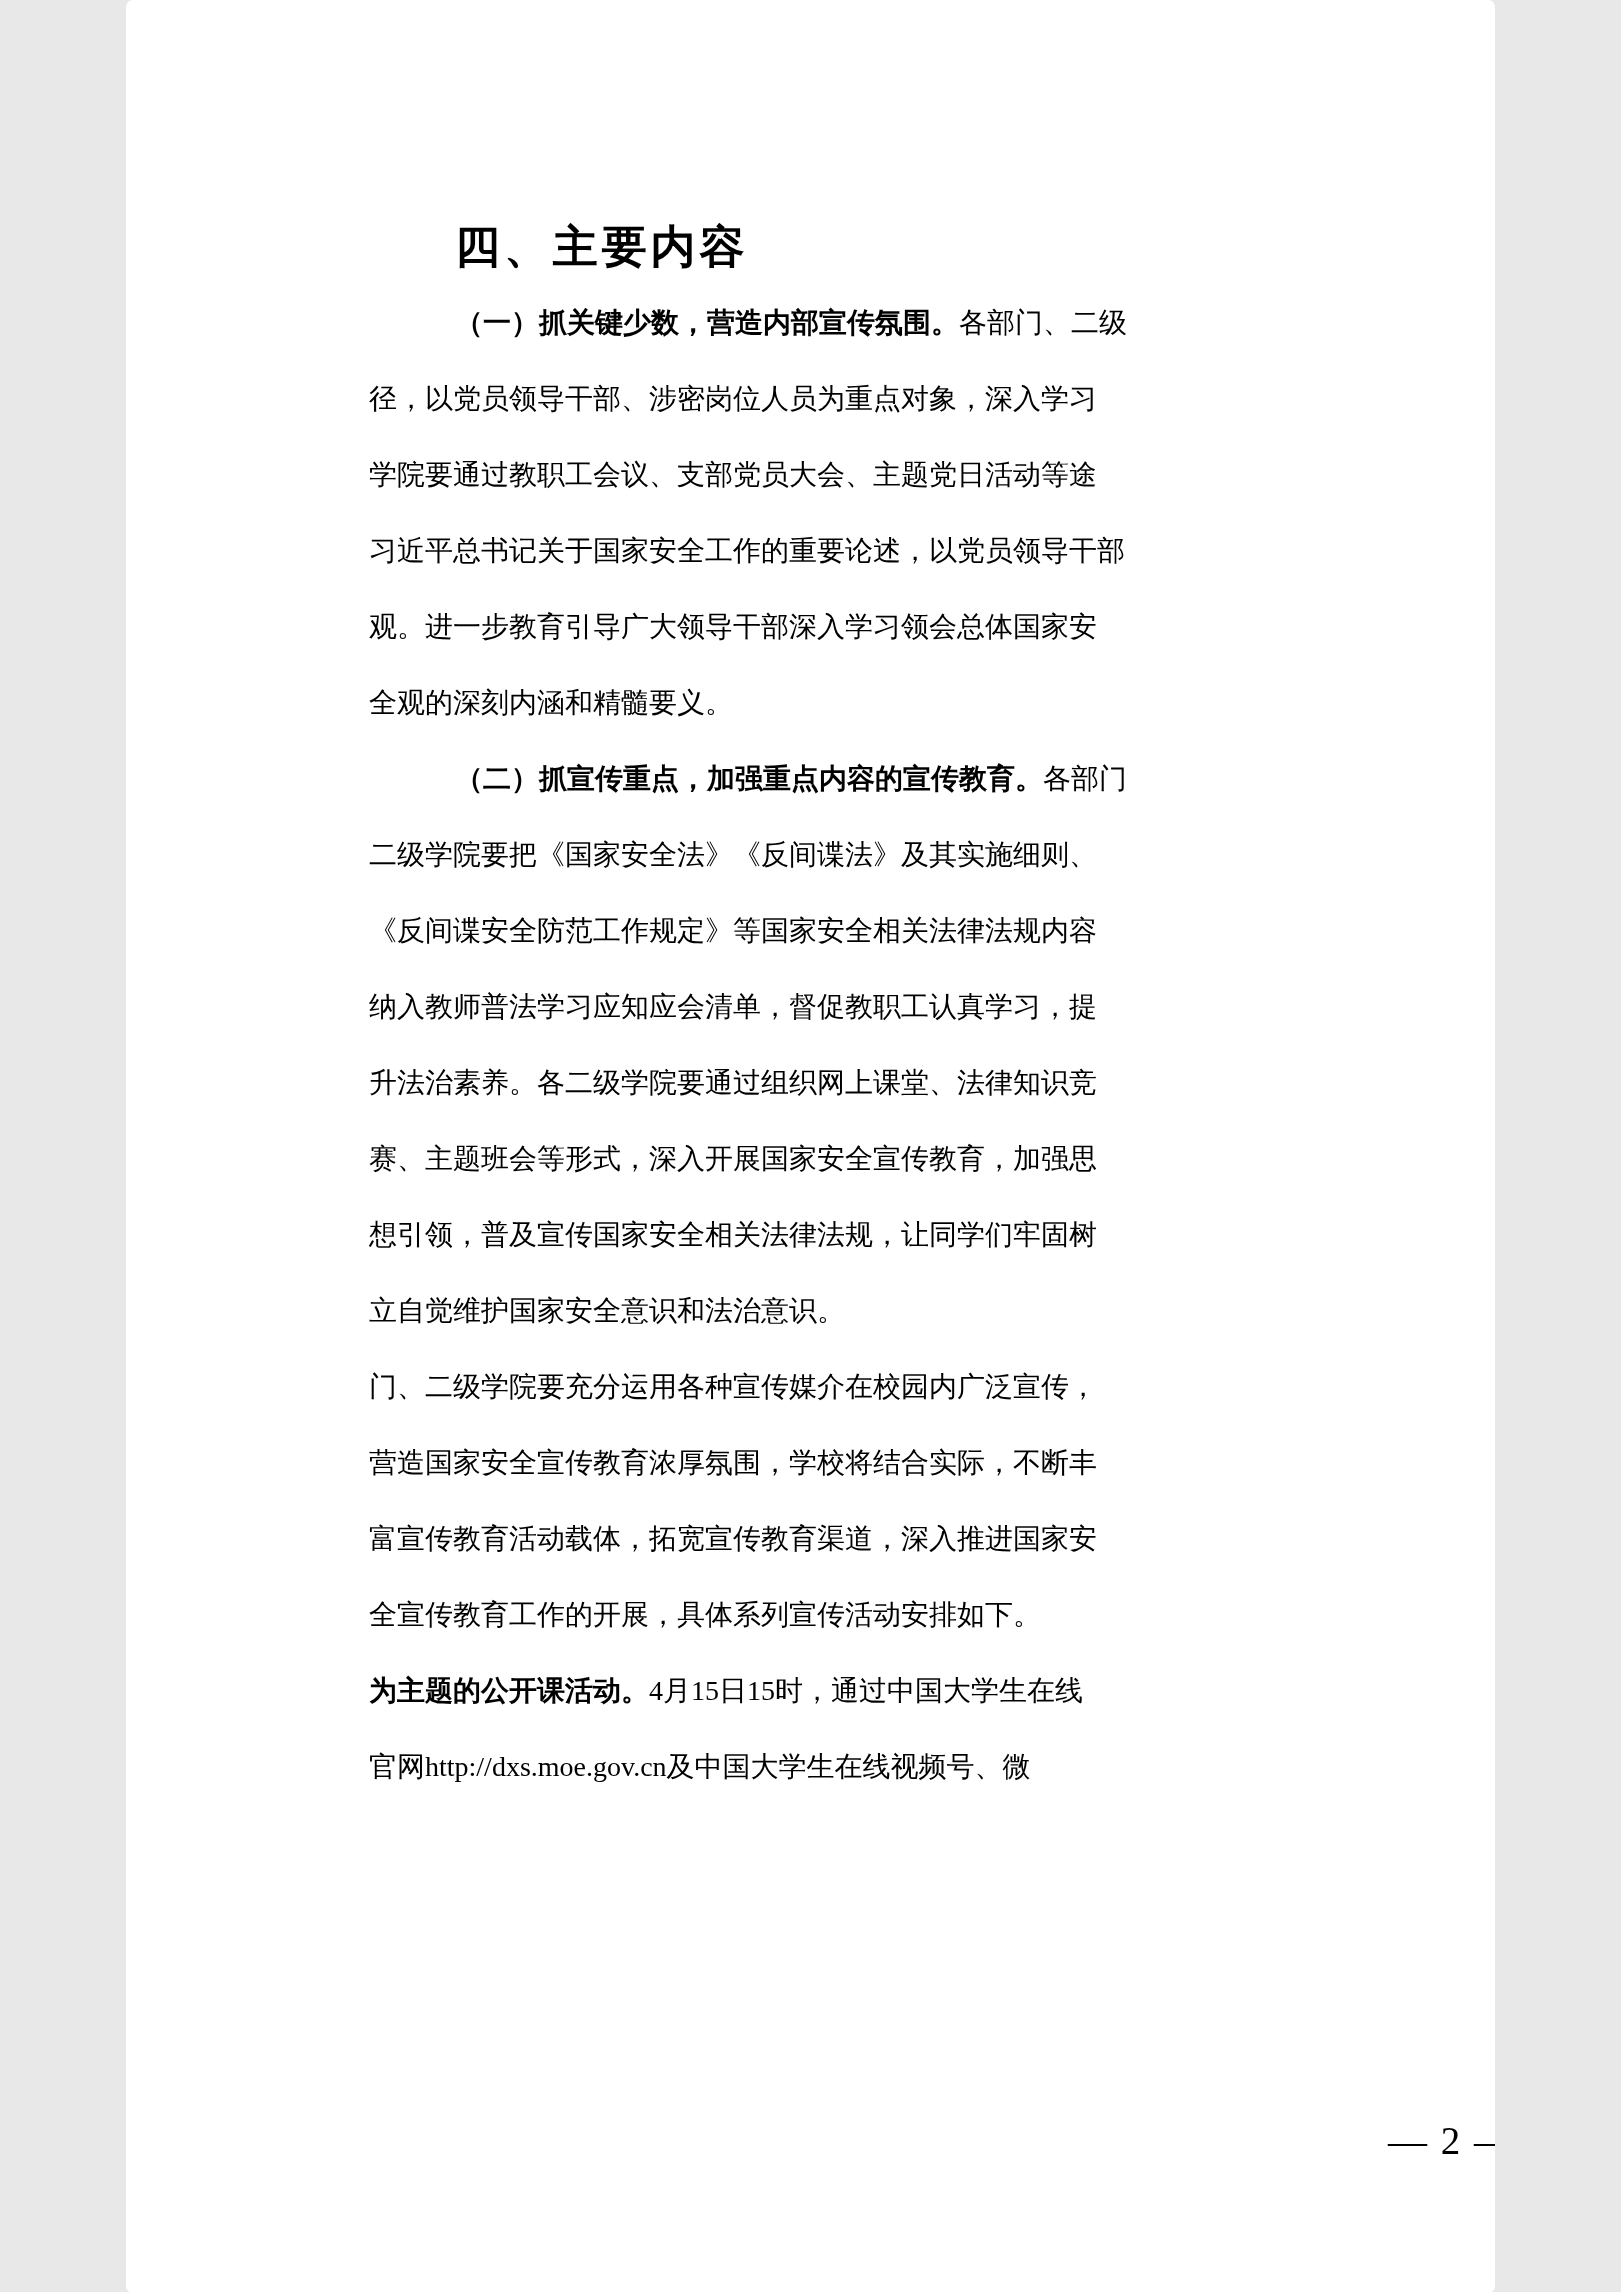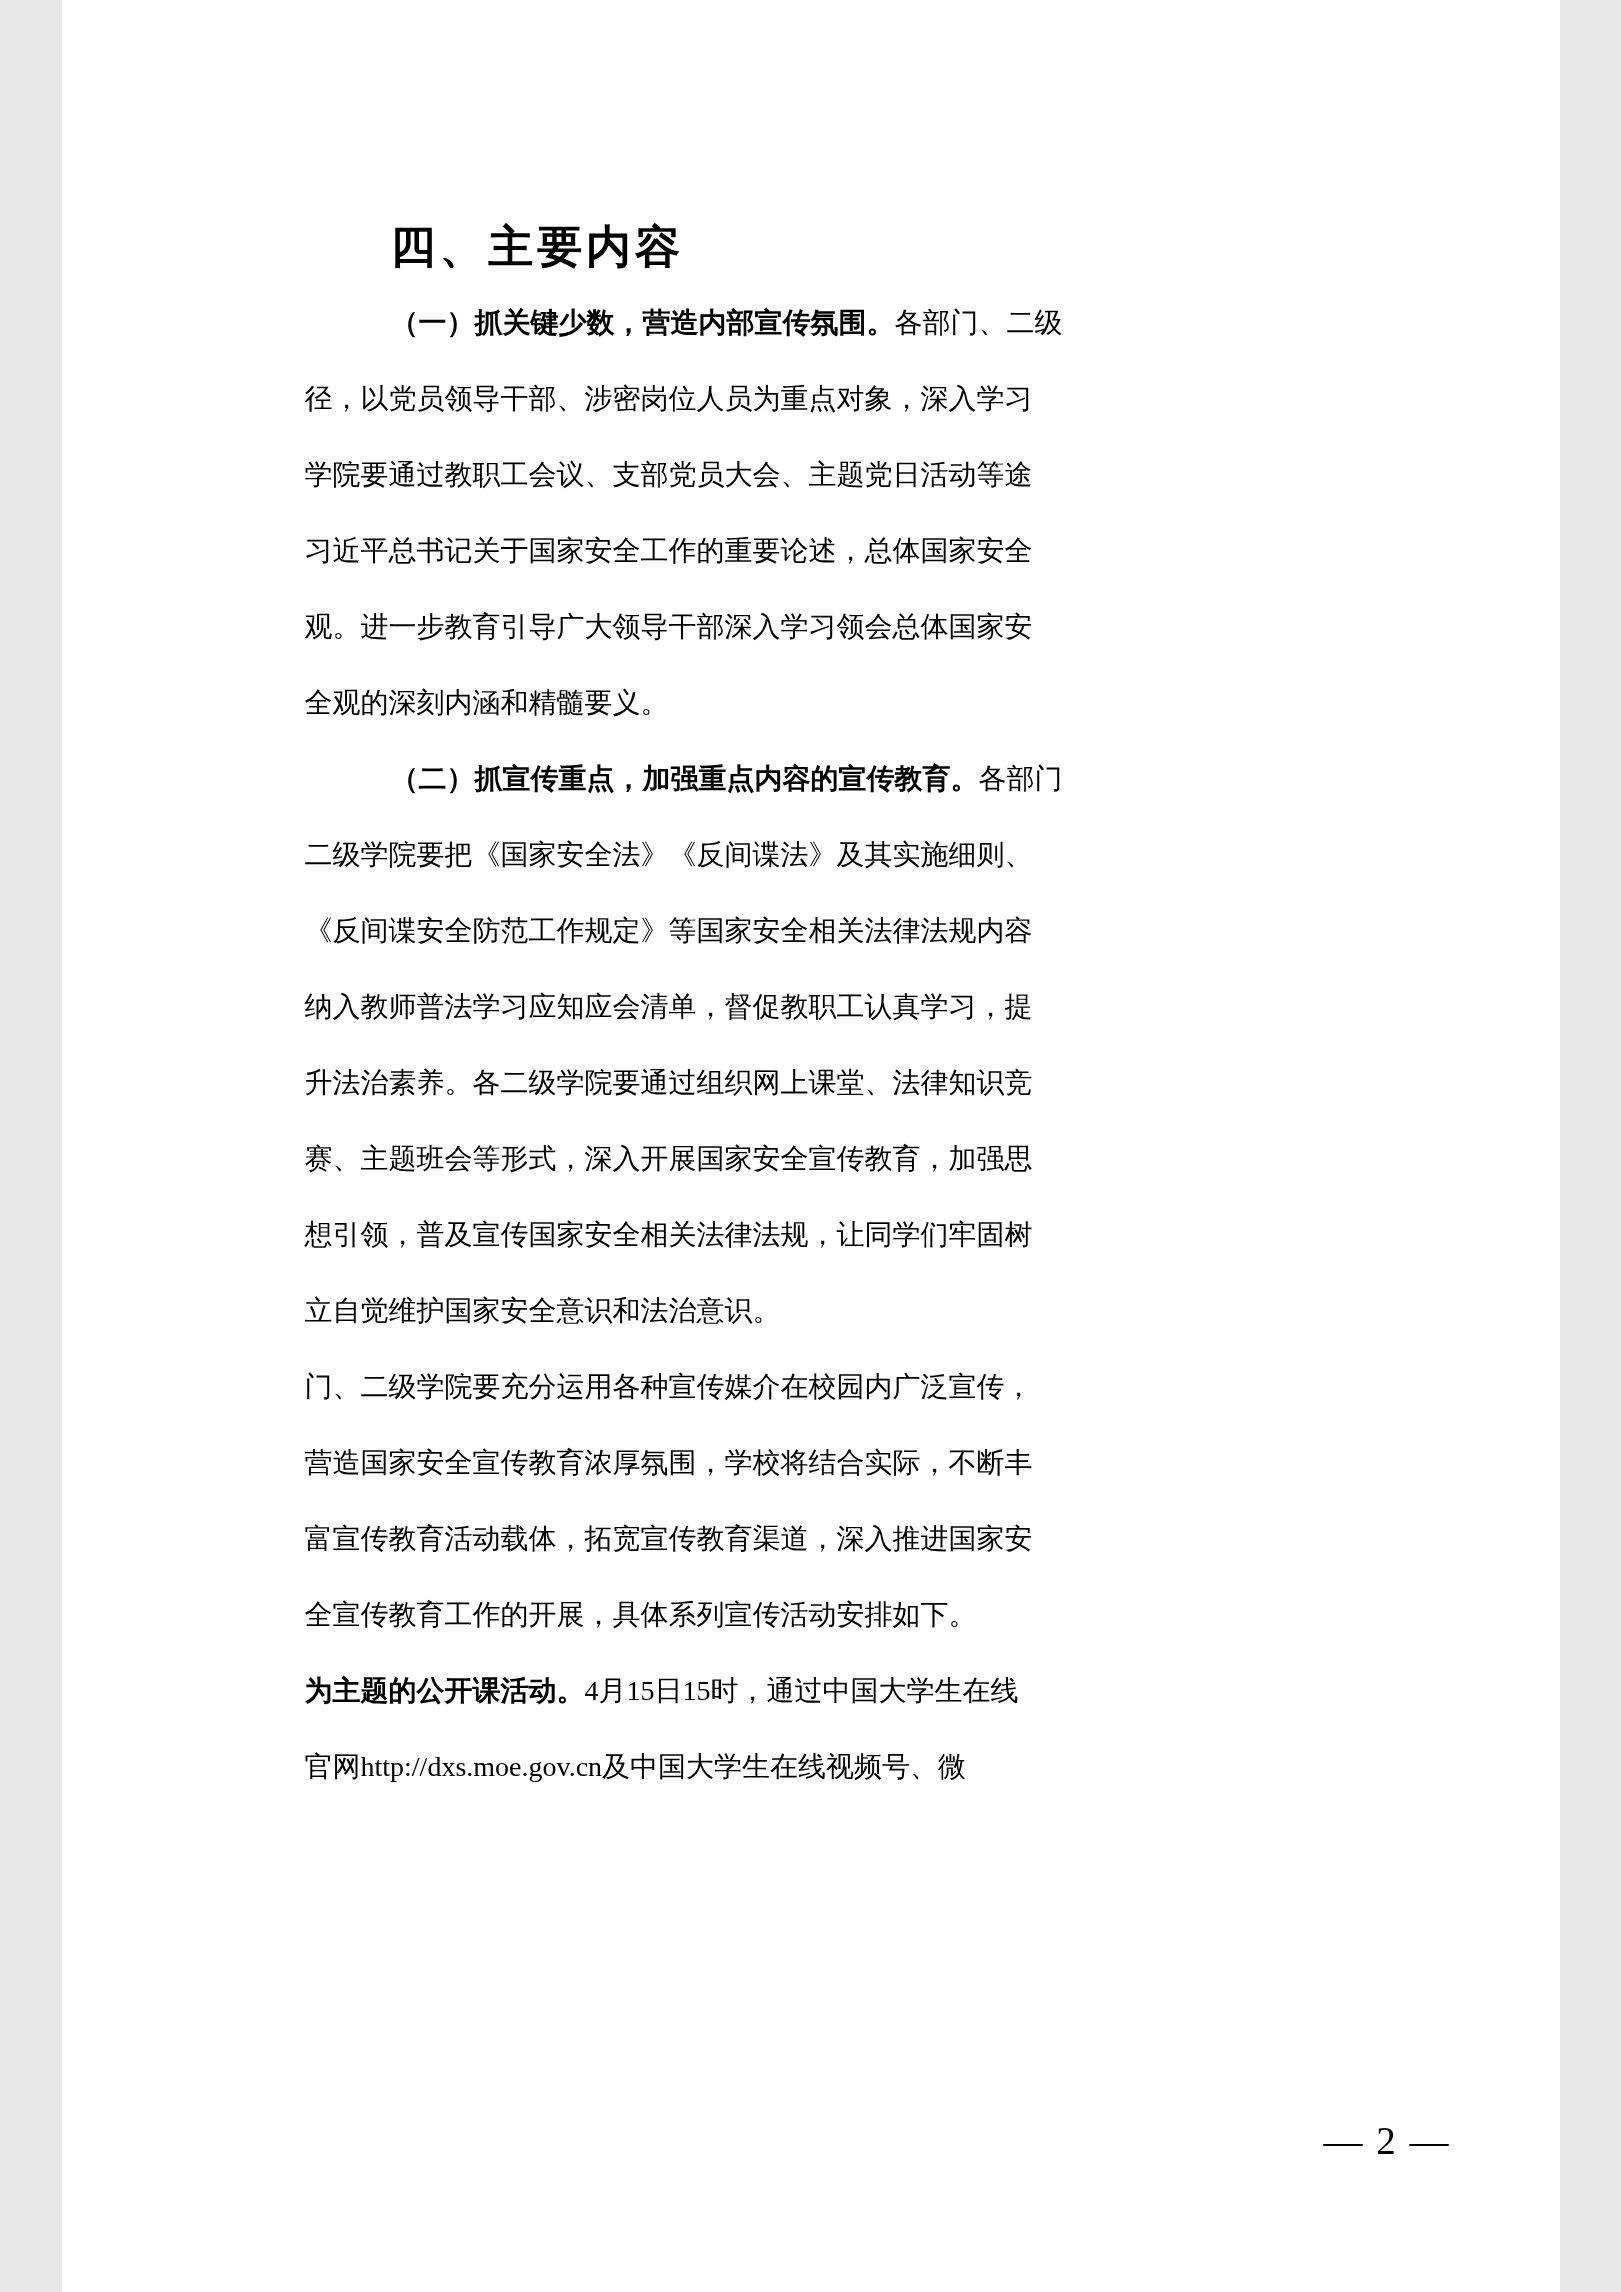--- a/index.html
+++ b/index.html
@@ -2,27 +2,28 @@
 <html><head>
 <meta charset="utf-8">
 <style>
   html, body {
     margin: 0;
     padding: 0;
     background: #e8e8e8;
   }
   .page {
     position: relative;
-    width: 1498px;
+    width: 1369px;
     height: 2293px;
     margin: 0 auto;
     background: #ffffff;
     color: #000000;
     overflow: hidden;
     font-family: "Liberation Serif", serif;
+    border-radius: 7px;
   }
   .textblock {
     position: absolute;
     left: 243px;
     top: 209px;
     width: 1147px;
   }
   .line {
     height: 76px;
     line-height: 76px;
@@ -66,21 +67,21 @@
   <div class="textblock">
 
     <div class="line heading indent"><span class="b">四、主要内容</span><span class="r"></span></div>
 
     <div class="line indent"><span class="b">（一）抓关键少数，营造内部宣传氛围。</span><span class="r">各部门、二级</span></div>
 
     <div class="line"><span class="b"></span><span class="r">径，以党员领导干部、涉密岗位人员为重点对象，深入学习</span></div>
 
     <div class="line"><span class="b"></span><span class="r">学院要通过教职工会议、支部党员大会、主题党日活动等途</span></div>
 
-    <div class="line"><span class="b"></span><span class="r">习近平总书记关于国家安全工作的重要论述，总体国家安全</span></div>
+    <div class="line"><span class="b"></span><span class="r">习近平总书记关于国家安全工作的重要论述，以党员领导干部</span></div>
 
     <div class="line"><span class="b"></span><span class="r">观。进一步教育引导广大领导干部深入学习领会总体国家安</span></div>
 
     <div class="line"><span class="b"></span><span class="r">全观的深刻内涵和精髓要义。</span></div>
 
     <div class="line indent"><span class="b">（二）抓宣传重点，加强重点内容的宣传教育。</span><span class="r">各部门</span></div>
 
     <div class="line"><span class="b"></span><span class="r">二级学院要把《国家安全法》《反间谍法》及其实施细则、</span></div>
 
     <div class="line"><span class="b"></span><span class="r">《反间谍安全防范工作规定》等国家安全相关法律法规内容</span></div>

